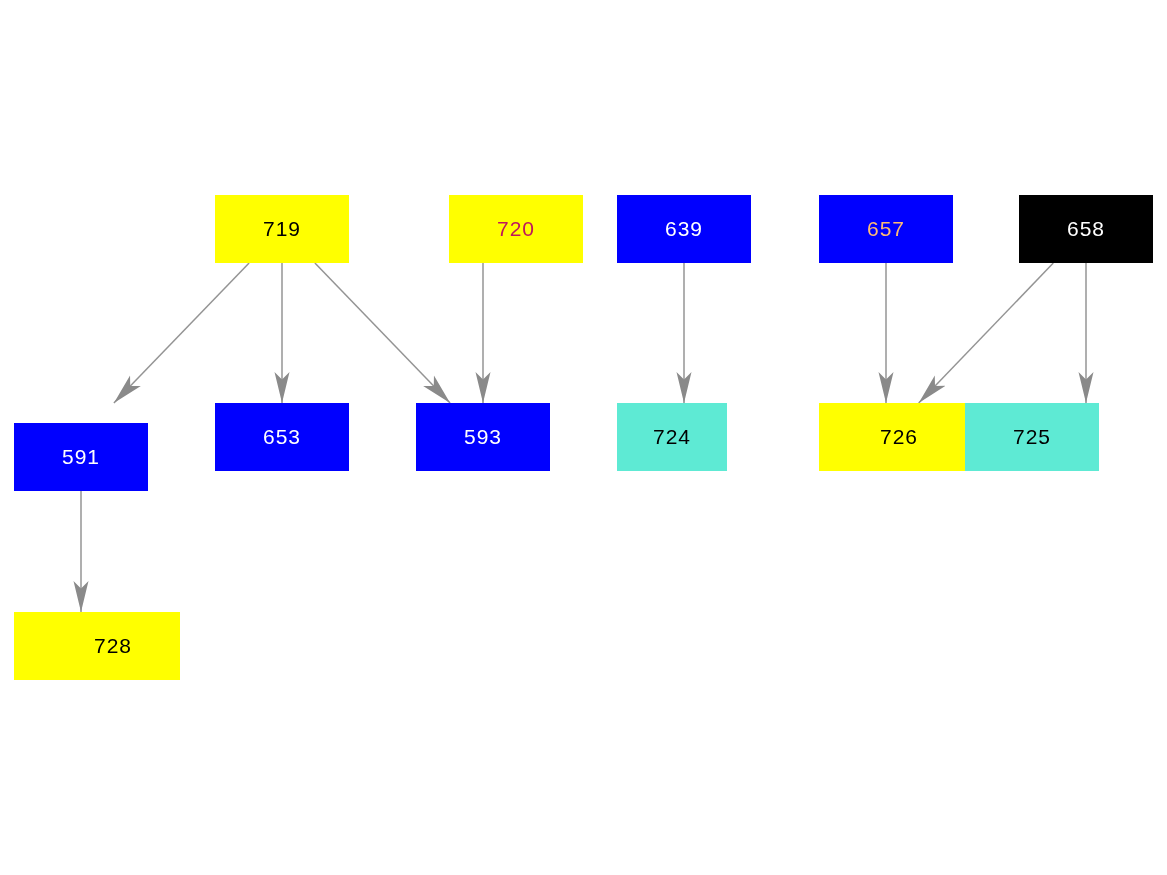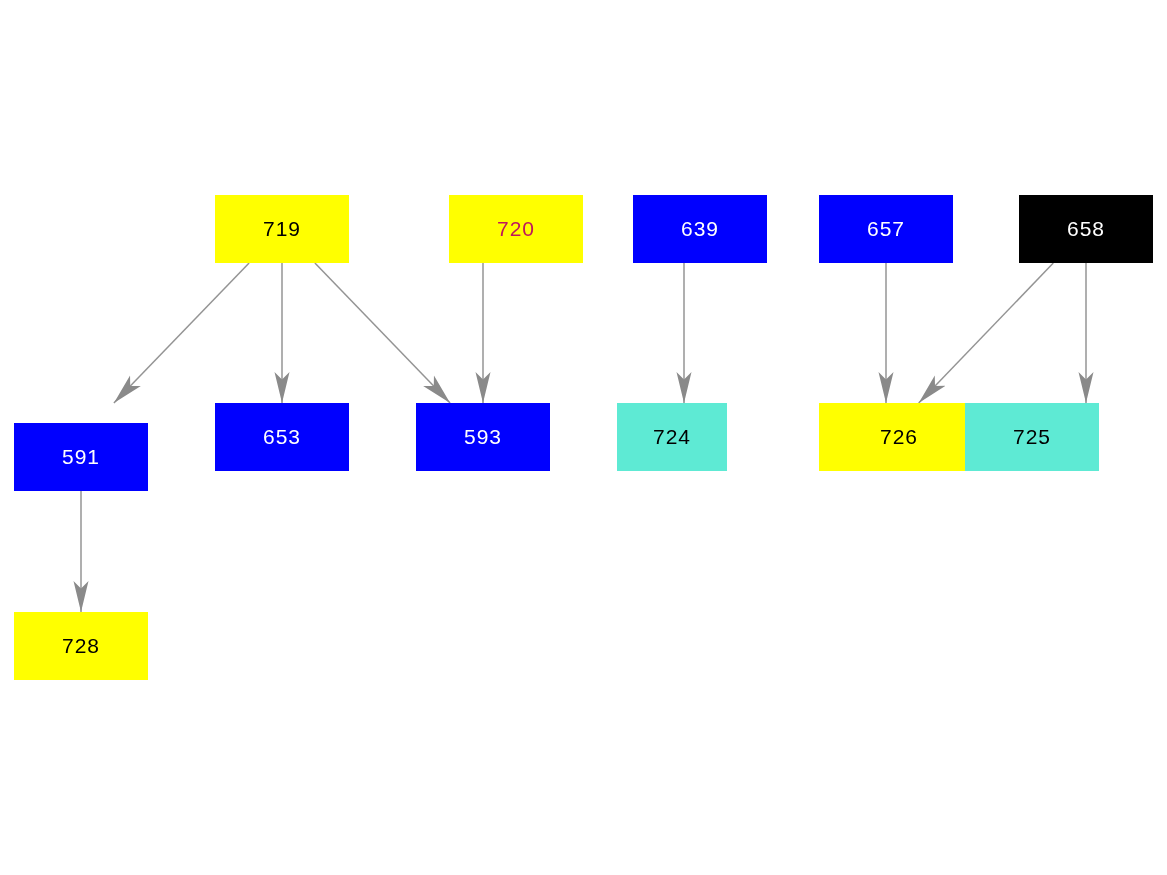--- a/index.html
+++ b/index.html
@@ -50,24 +50,24 @@
         <line x1="684.0" y1="263.0" x2="684.0" y2="403.0" stroke="#949494" marker-end="url(#arrowhead)"></line>
         <line x1="886.0" y1="263.0" x2="886.0" y2="403.0" stroke="#949494" marker-end="url(#arrowhead)"></line>
         <line x1="1053.3" y1="263.0" x2="918.7" y2="403.0" stroke="#949494" marker-end="url(#arrowhead)"></line>
         <line x1="1086.0" y1="263.0" x2="1086.0" y2="403.0" stroke="#949494" marker-end="url(#arrowhead)"></line>
         <line x1="81.0" y1="471.0" x2="81.0" y2="612.0" stroke="#949494" marker-end="url(#arrowhead)"></line>
       </g>
   </svg>
   <div class="node-layer">
       <div class="node" style="left: 215px; top: 195px; width: 134px; height: 68px; background: rgb(255, 255, 0); color: rgb(0, 0, 0);">719</div>
       <div class="node" style="left: 435px; top: 195px; width: 134px; height: 68px; background: rgb(255, 255, 0); color: #be185d; margin-left: 14px;">720</div>
-      <div class="node" style="left: 617px; top: 195px; width: 134px; height: 68px; background: rgb(0, 0, 255); color: rgb(255, 255, 255); margin-left: 16px;">639</div>
-      <div class="node" style="left: 819px; top: 195px; width: 134px; height: 68px; background: rgb(0, 0, 255); color: #ffffff;">657</div>
+      <div class="node" style="left: 617px; top: 195px; width: 134px; height: 68px; background: rgb(0, 0, 255); color: rgb(255, 255, 255);">639</div>
+      <div class="node" style="left: 819px; top: 195px; width: 134px; height: 68px; background: rgb(0, 0, 255); color: #fdba74;">657</div>
       <div class="node" style="left: 1019px; top: 195px; width: 134px; height: 68px; background: #000000; color: rgb(255, 255, 255);">658</div>
       <div class="node" style="left: 14px; top: 403px; width: 134px; height: 68px; background: rgb(0, 0, 255); color: rgb(255, 255, 255); margin-top: 20px;">591</div>
       <div class="node" style="left: 215px; top: 403px; width: 134px; height: 68px; background: rgb(0, 0, 255); color: rgb(255, 255, 255);">653</div>
       <div class="node" style="left: 416px; top: 403px; width: 134px; height: 68px; background: rgb(0, 0, 255); color: rgb(255, 255, 255);">593</div>
       <div class="node" style="left: 617px; top: 403px; width: 110px; height: 68px; background: #5eead4; color: rgb(0, 0, 0);">724</div>
       <div class="node" style="left: 819px; top: 403px; width: 134px; height: 68px; background: rgb(255, 255, 0); color: rgb(0, 0, 0); padding-left: 13px;">726</div>
       <div class="node" style="left: 965px; top: 403px; width: 134px; height: 68px; background: #5eead4; color: rgb(0, 0, 0);">725</div>
-      <div class="node" style="left: 14px; top: 612px; width: 134px; height: 68px; background: rgb(255, 255, 0); color: rgb(0, 0, 0);">728</div>
+      <div class="node" style="left: 14px; top: 612px; width: 134px; height: 68px; background: rgb(255, 255, 0); color: rgb(0, 0, 0); padding-left: 32px;">728</div>
     </div>
 </div>
 
 </body></html>

